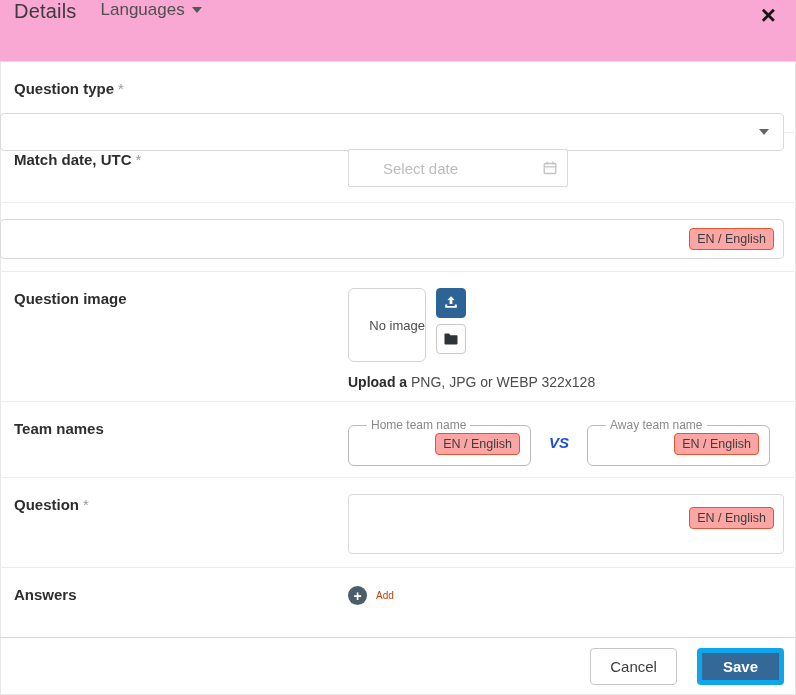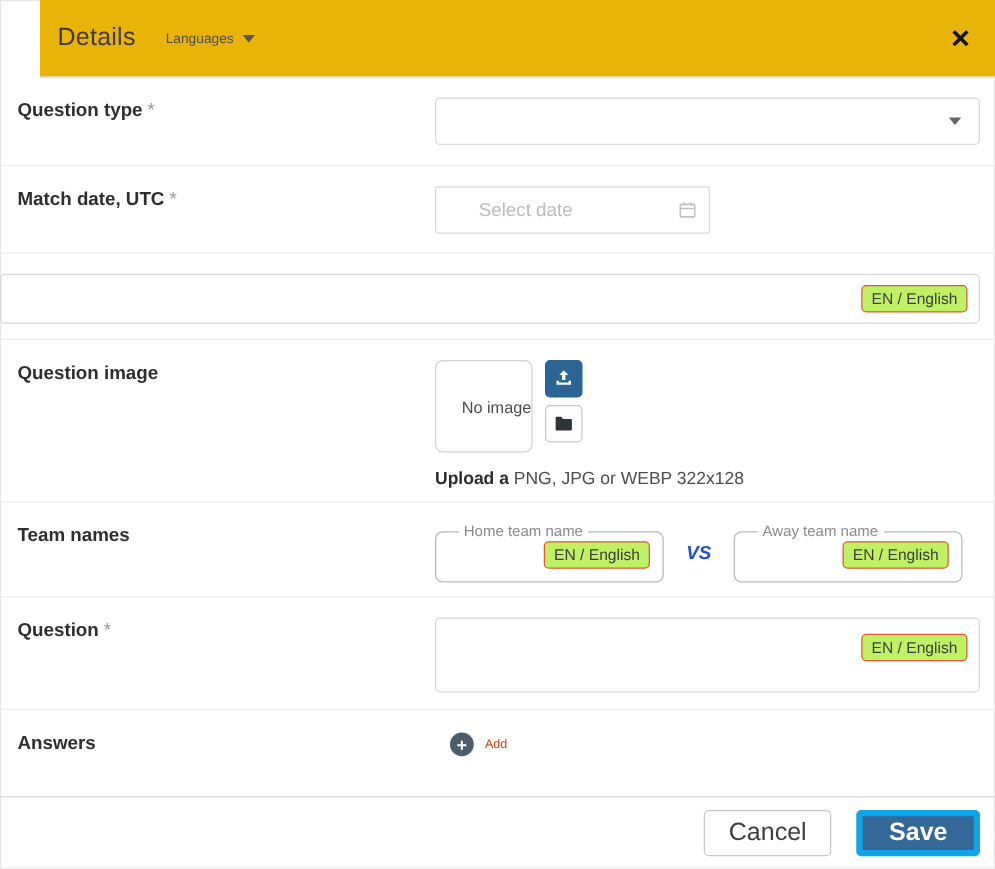--- a/index.html
+++ b/index.html
@@ -3,43 +3,43 @@
 <meta charset="utf-8">
 <style>
   * { box-sizing: border-box; margin: 0; padding: 0; }
   html,body { background:#fff; }
   body { font-family: "Liberation Sans", sans-serif; color:#2e2e2e; }
 
   .modal { width:796px; height:695px; background:#fff; position:relative;
            box-shadow: inset 0 0 0 1px #e7e7e7; display:flex; flex-direction:column; }
 
   
-  .hdr { height:62px; background:#eab308; border-bottom:1px solid #e2e2e2;
-         display:flex; align-items:center; padding:0 14px; flex:0 0 auto;margin-left:32px; }
+  .hdr { height:62px; background:#f9a8d4; border-bottom:1px solid #e2e2e2;
+         display:flex; align-items:flex-start; padding:0 14px; flex:0 0 auto; }
   .hdr-title { font-size:20px; color:#3b3b3b; letter-spacing:.2px; }
   .lang-dd { display:flex; align-items:center; gap:7px; margin-left:24px; cursor:pointer; }
-  .lang-dd span { font-size:11px; color:#4f4f4f; }
+  .lang-dd span { font-size:17px; color:#4f4f4f; }
   .caret { width:0; height:0; border-left:5px solid transparent; border-right:5px solid transparent;
            border-top:6px solid #555; }
   .close-btn { margin-left:auto; cursor:pointer; padding:2px 6px; }
   .close-btn span { font-size:26px; font-weight:700; color:#151515; line-height:1; }
 
   
   .row { display:flex; border-bottom:1px solid #ececec; flex:0 0 auto; }
   .lbl { width:348px; padding:18px 0 0 14px; font-size:15px; font-weight:700; color:#2e2e2e; }
   .req { color:#9a9a9a; font-weight:400; margin-left:4px; }
   .fld { flex:1; padding:16px 12px 0 0; position:relative; }
 
-  .r-qtype { height:71px; }
+  .r-qtype { height:71px;flex-direction:column; }
   .r-date  { height:70px; }
   .r-league{ height:69px; }
   .r-image { height:130px; }
   .r-teams { height:76px; }
   .r-quest { height:90px; }
-  .r-ans   { height:69px; border-bottom:none;gap:12px; }
+  .r-ans   { height:69px; border-bottom:none; }
 
   
   .select { height:38px; border:1px solid #d9d9d9; border-radius:4px; background:#fff;
             display:flex; align-items:center; padding:0 14px; cursor:pointer; position:relative; }
   .select-val { font-size:15px; color:#3f3f3f; }
   .select .caret { position:absolute; right:14px; border-top-color:#666; }
 
   
   .date-wrap { width:220px; height:38px; border:1px solid #d9d9d9; border-radius:2px; position:relative; background:#fff;padding-left:22px; }
   .date-wrap input { width:100%; height:100%; border:none; outline:none; padding:0 34px 0 12px;
@@ -48,21 +48,21 @@
   .cal-ico { position:absolute; right:9px; top:10px; }
 
   
   .tbox { border:1px solid #d9d9d9; border-radius:4px; background:#fff; position:relative; }
   .tbox input, .tbox textarea { position:absolute; inset:0; width:100%; height:100%; border:none; outline:none;
             background:transparent; padding:6px 110px 6px 12px; font-size:15px; color:#3f3f3f;
             font-family:inherit; resize:none; }
   .league-box { height:40px; }
   .quest-box { height:60px; }
 
-  .badge { display:inline-block; border:1px solid #e2562e; border-radius:4px; background:#bef264;
+  .badge { display:inline-block; border:1px solid #e2562e; border-radius:4px; background:#fca5a5;
            font-size:12.5px; color:#3d3d3d; padding:2px 7px; line-height:16px; cursor:pointer; }
   .badge-abs { position:absolute; right:9px; top:50%; transform:translateY(-50%); }
   .badge-top { position:absolute; right:9px; top:12px; transform:none; }
 
   
   .img-area { display:flex; align-items:flex-start; }
   .noimg { width:78px; height:74px; border:1px solid #d4d4d4; border-radius:6px;
            display:flex; align-items:center; justify-content:flex-end; font-size:13px; color:#4c4c4c; }
   .btn-col { display:flex; flex-direction:column; gap:6px; margin-left:10px; }
   .sq-btn { width:30px; height:30px; border-radius:4px; display:flex; align-items:center;
@@ -82,21 +82,21 @@
   
   .add-btn { display:inline-flex; align-items:center; gap:9px; cursor:pointer; margin-top:2px; }
   .plus-circle { width:19px; height:19px; border-radius:50%; background:#4b5d6b; color:#fff;
                  display:flex; align-items:center; justify-content:center; font-size:14px;
                  font-weight:700; line-height:1; }
   .add-label { font-size:10px; color:#c2410c; }
 
   
   .ftr { margin-top:auto; height:58px; border-top:1px solid #d9d9d9; display:flex;
          align-items:center; justify-content:flex-end; gap:20px; padding:0 12px; flex:0 0 auto; }
-  .btn { font-family:inherit; font-size:20px; border-radius:4px; cursor:pointer; height:37px; }
+  .btn { font-family:inherit; font-size:15px; border-radius:4px; cursor:pointer; height:37px; }
   .btn-cancel { background:#fff; border:1px solid #c8c8c8; color:#3d3d3d; padding:0 19px; }
   .btn-save { background:#336899; border:5px solid #0ea5e9; color:#fff; padding:0 21px; font-weight:600; }
 </style>
 </head>
 <body>
 
 <div class="modal">
 
   <div class="hdr">
     <span class="hdr-title">Details</span>

